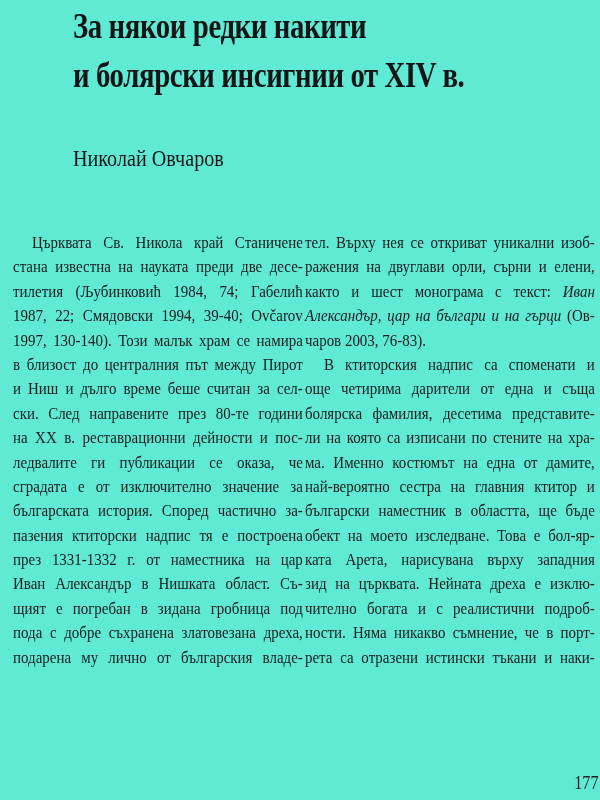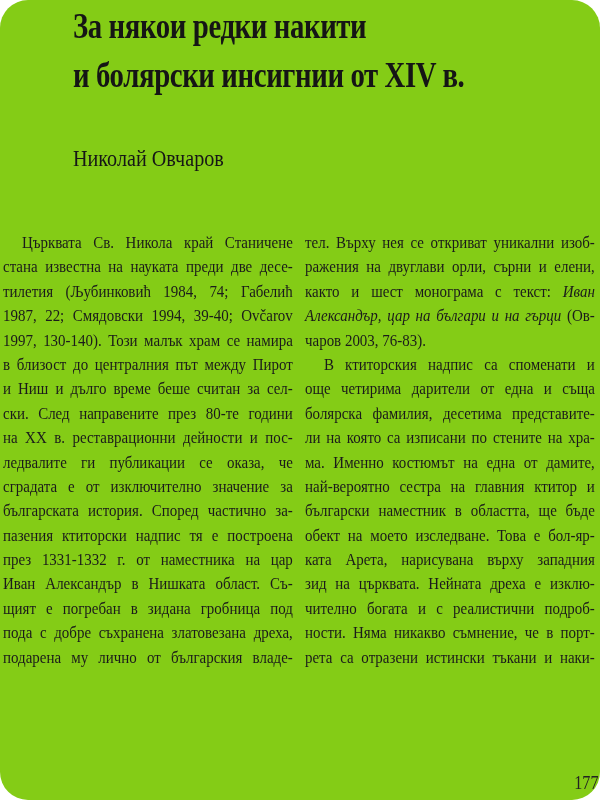--- a/index.html
+++ b/index.html
@@ -11,22 +11,21 @@
       width: 600px;
       height: 800px;
       position: relative;
       overflow: hidden;
       font-family: "Liberation Serif", "DejaVu Serif", serif;
       color: #1a1a1a;
     }
     .page {
       position: absolute;
       inset: 0;
-      background: #84cc16;
-      border-radius: 28px;
+      background: #5eead4;
     }
     .title {
       position: absolute;
       left: 73px;
       top: 2px;
       margin: 0;
       font-weight: bold;
       font-size: 36px;
       line-height: 49px;
       letter-spacing: -0.5px;
@@ -50,21 +49,21 @@
       color: #161616;
     }
     .col {
       position: absolute;
       top: 230px;
       width: 290px;
       font-size: 17.4px;
       line-height: 24.4px;
       color: #1b1b1b;
     }
-    .col-left { left: 3px; }
+    .col-left { left: 13px; }
     .col-right { left: 305px; }
     .ln {
       display: block;
       height: 24.4px;
       white-space: nowrap;
       text-align: justify;
       text-align-last: justify;
       transform: scaleX(0.86);
       transform-origin: left top;
       width: 337px;

